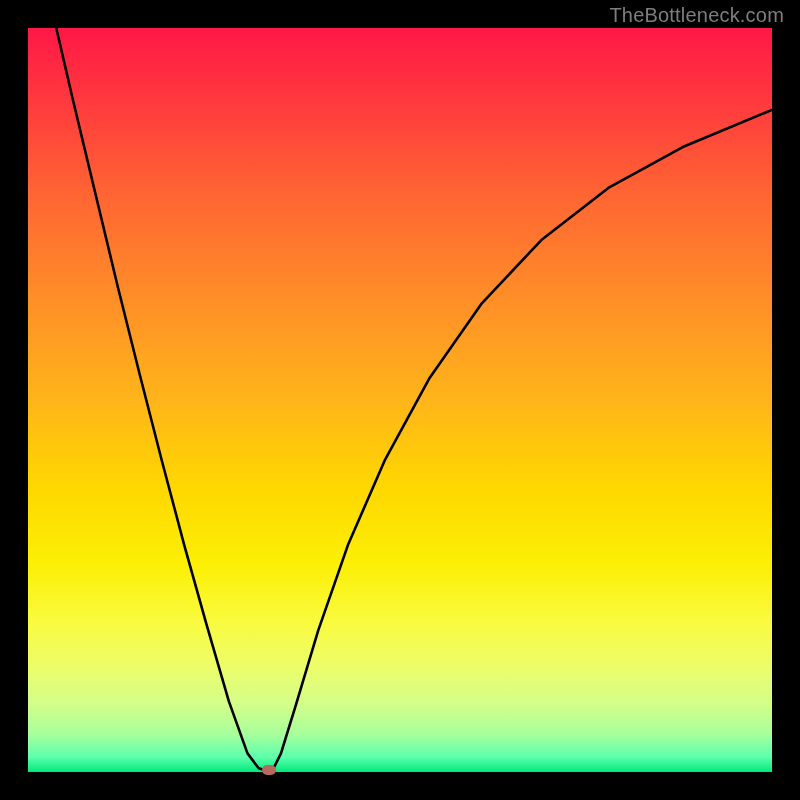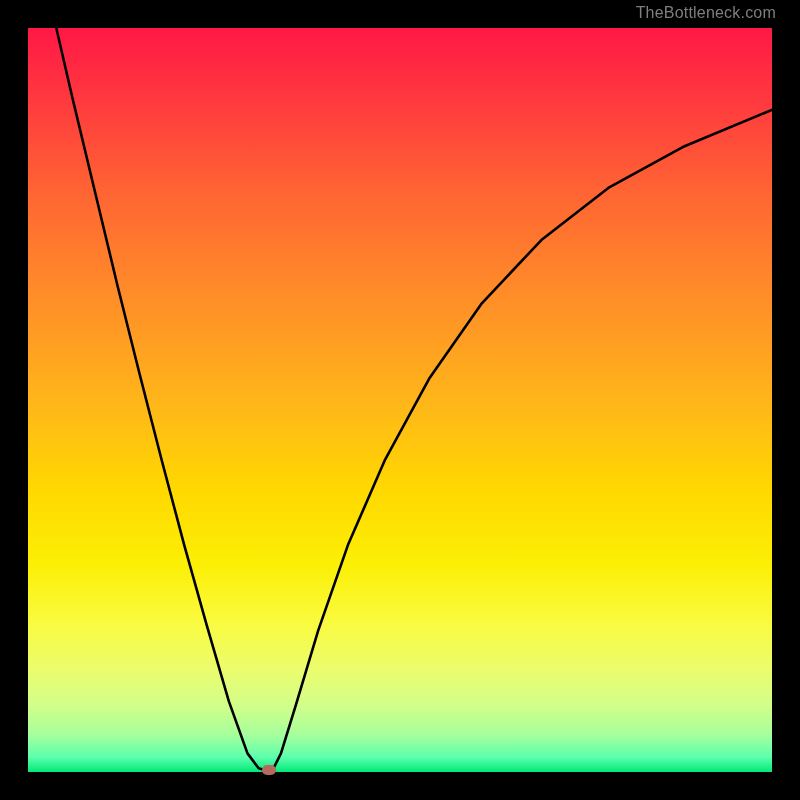--- a/index.html
+++ b/index.html
@@ -35,23 +35,23 @@
       #ecfd6b 86%,
       #d2fe8a 91%,
       #a6ff9c 95%,
       #5dffad 98%,
       #00e97a 100%
     );
   }
   .watermark {
     position: absolute;
     top: 4px;
-    right: 24px;
+    right: 16px;
     color: #7e7e7e;
-    font-size: 16px;
+    font-size: 20px;
     letter-spacing: 0.2px;
     user-select: none;
   }
   svg.curve {
     position: absolute;
     left: 0;
     top: 0;
     width: 744px;
     height: 744px;
     overflow: visible;

